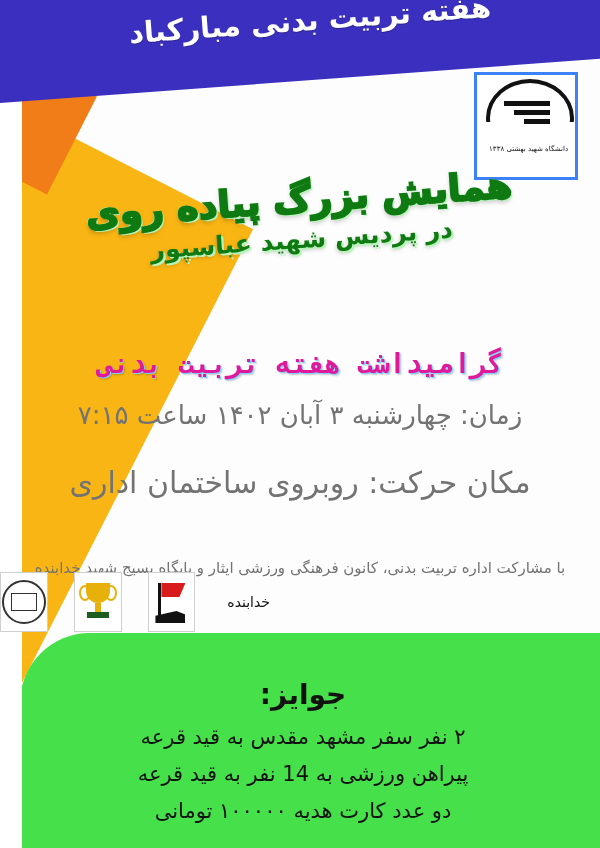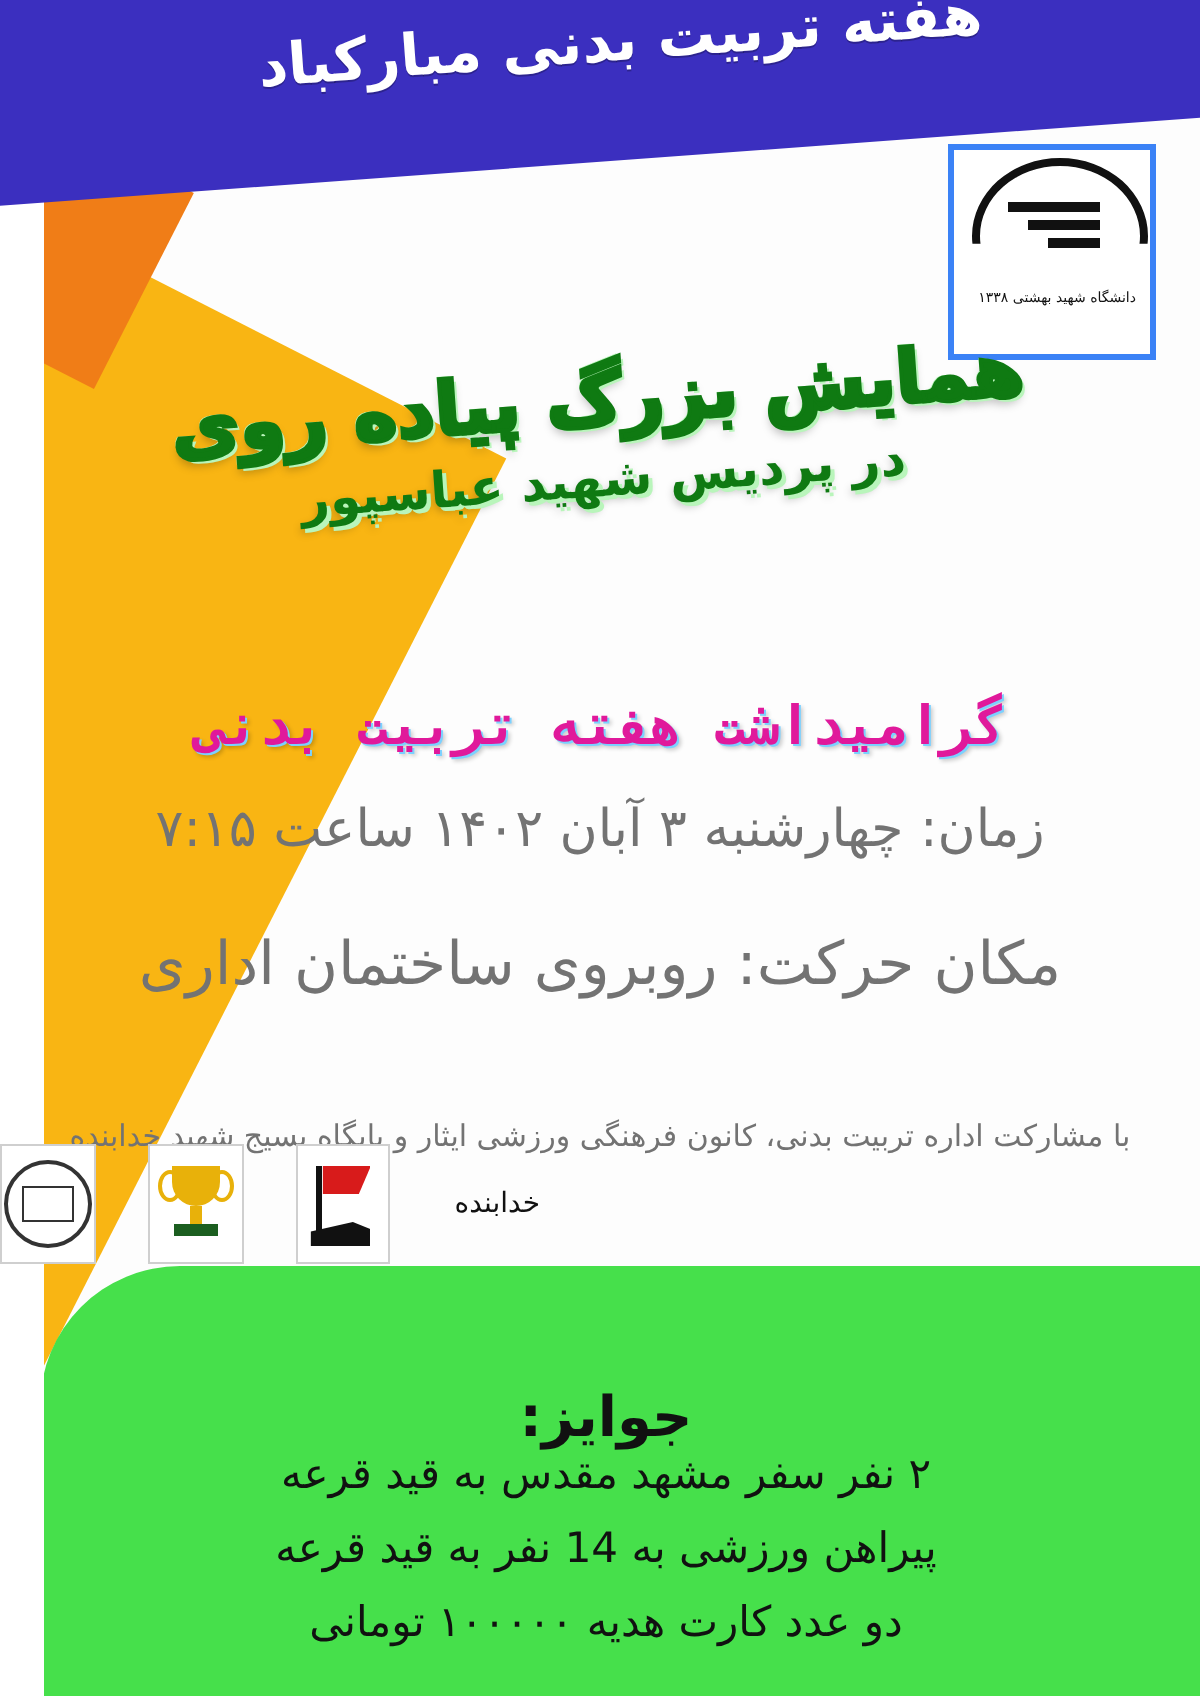--- a/index.html
+++ b/index.html
@@ -338,20 +338,21 @@
     position: absolute;
     left: 24px;
     right: 18px;
     bottom: 12px;
     text-align: center;
     color: #111111;
   }
   .prizes-title {
     font-size: 28px;
     font-weight: bold;
+    margin-bottom: 14px;
   }
   .prize-item {
     font-size: 21px;
     margin-bottom: 13px;
     white-space: nowrap;
   }
 </style>
 </head>
 <body>
 

